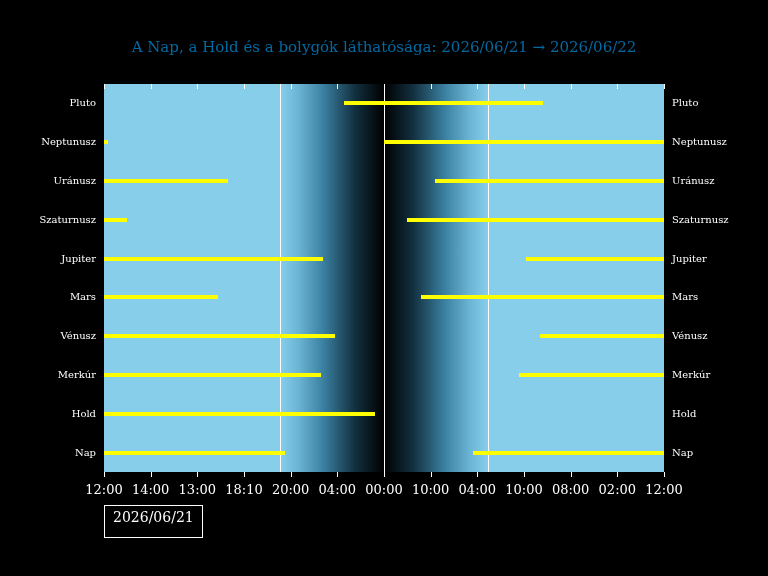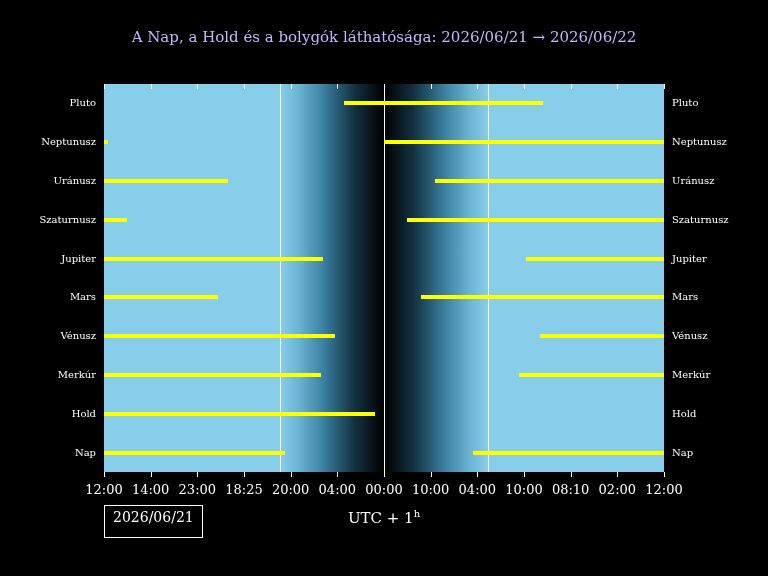--- a/index.html
+++ b/index.html
@@ -15,25 +15,25 @@
     color: #ffffff;
   }
   #stage {
     position: relative;
     width: 768px;
     height: 576px;
   }
   #title {
     position: absolute;
     left: 0;
-    top: 28px;
+    top: 38px;
     width: 768px;
     text-align: center;
     font-size: 15px;
-    color: #c4b5fd;
+    color: #0369a1;
     white-space: nowrap;
   }
   
   #plot {
     position: absolute;
     left: 104px;
     top: 84px;
     width: 560px;
     height: 388px;
     background: #87ceeb;
@@ -196,49 +196,48 @@
     </div>
   <div id="xaxis">
       <div class="tick" style="left: 104px;"></div>
       <div class="tick-top" style="left: 104px;"></div>
       <div class="xlabel" style="left: 80px;">12:00</div>
       <div class="tick" style="left: 150.667px;"></div>
       <div class="tick-top" style="left: 150.667px;"></div>
       <div class="xlabel" style="left: 126.667px;">14:00</div>
       <div class="tick" style="left: 197.333px;"></div>
       <div class="tick-top" style="left: 197.333px;"></div>
-      <div class="xlabel" style="left: 173.333px;">23:00</div>
+      <div class="xlabel" style="left: 173.333px;">13:00</div>
       <div class="tick" style="left: 244px;"></div>
       <div class="tick-top" style="left: 244px;"></div>
-      <div class="xlabel" style="left: 220px;">18:25</div>
+      <div class="xlabel" style="left: 220px;">18:10</div>
       <div class="tick" style="left: 290.667px;"></div>
       <div class="tick-top" style="left: 290.667px;"></div>
       <div class="xlabel" style="left: 266.667px;">20:00</div>
       <div class="tick" style="left: 337.333px;"></div>
       <div class="tick-top" style="left: 337.333px;"></div>
       <div class="xlabel" style="left: 313.333px;">04:00</div>
       <div class="tick" style="left: 384px;"></div>
       <div class="tick-top" style="left: 384px;"></div>
       <div class="xlabel" style="left: 360px;">00:00</div>
       <div class="tick" style="left: 430.667px;"></div>
       <div class="tick-top" style="left: 430.667px;"></div>
       <div class="xlabel" style="left: 406.667px;">10:00</div>
       <div class="tick" style="left: 477.333px;"></div>
       <div class="tick-top" style="left: 477.333px;"></div>
       <div class="xlabel" style="left: 453.333px;">04:00</div>
       <div class="tick" style="left: 524px;"></div>
       <div class="tick-top" style="left: 524px;"></div>
       <div class="xlabel" style="left: 500px;">10:00</div>
       <div class="tick" style="left: 570.667px;"></div>
       <div class="tick-top" style="left: 570.667px;"></div>
-      <div class="xlabel" style="left: 546.667px;">08:10</div>
+      <div class="xlabel" style="left: 546.667px;">08:00</div>
       <div class="tick" style="left: 617.333px;"></div>
       <div class="tick-top" style="left: 617.333px;"></div>
       <div class="xlabel" style="left: 593.333px;">02:00</div>
       <div class="tick" style="left: 664px;"></div>
       <div class="tick-top" style="left: 664px;"></div>
       <div class="xlabel" style="left: 640px;">12:00</div>
     </div>
 
   <div class="date-box" id="date-start-box" style="left:104px;">2026/06/21</div>
-  <div id="tz-label">UTC + 1<sup>h</sup></div>
 
 </div>
 
 </body></html>

